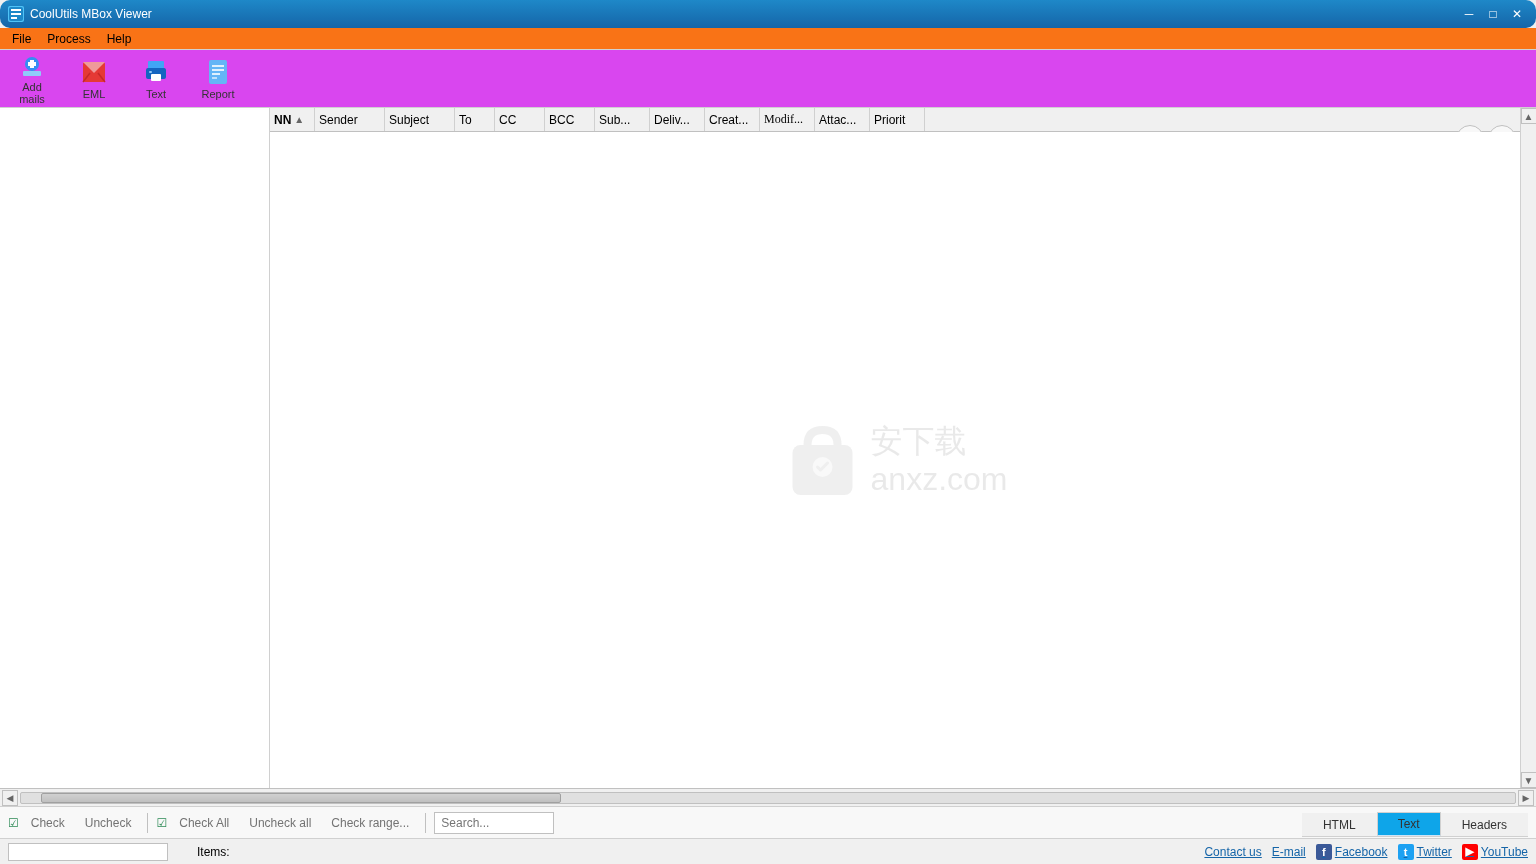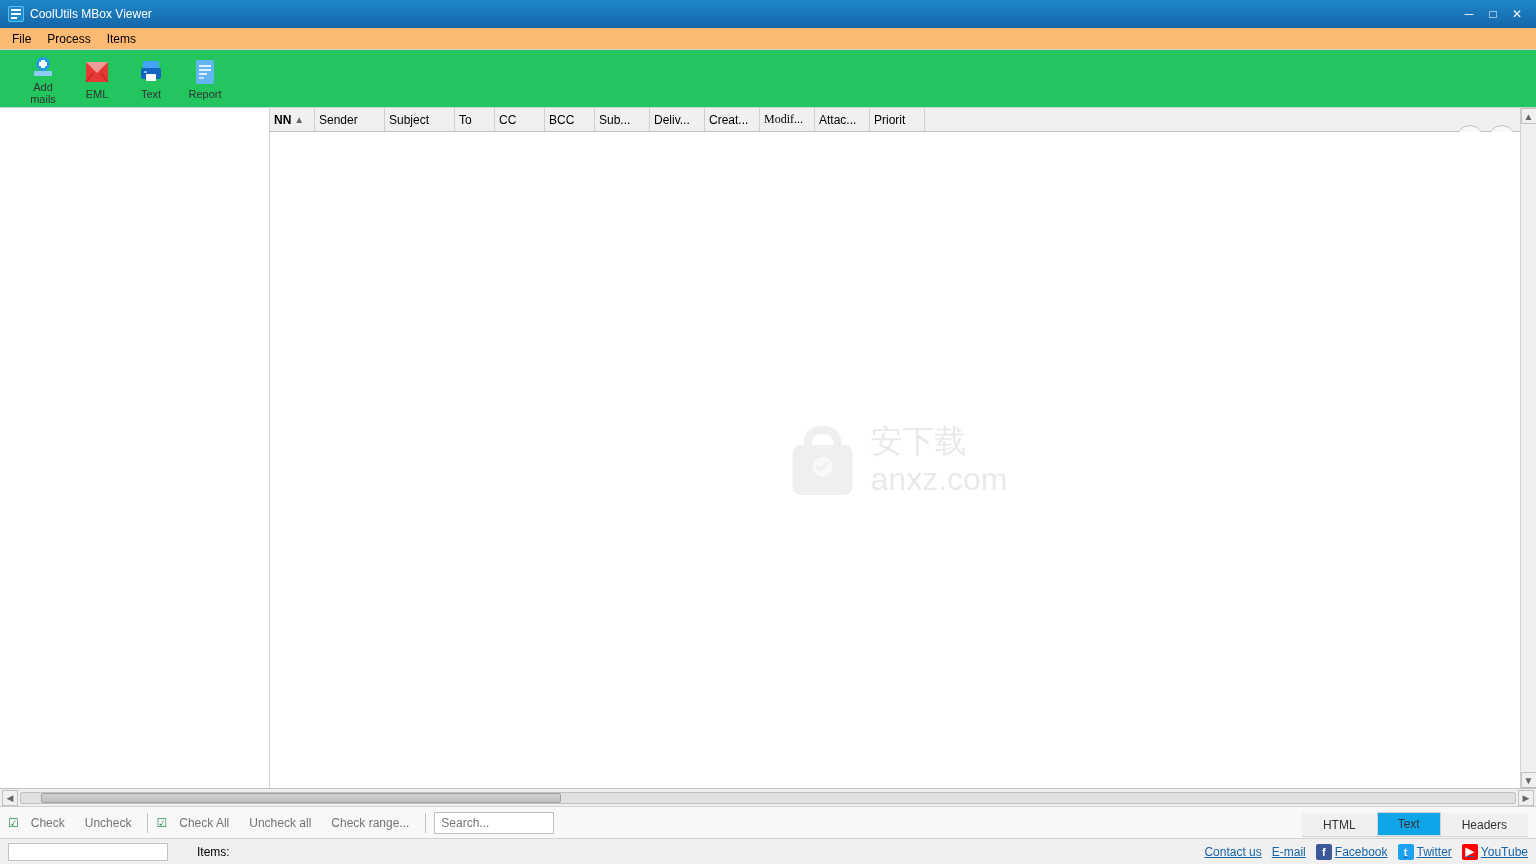--- a/index.html
+++ b/index.html
@@ -17,20 +17,21 @@
     
     .title-bar {
       background: linear-gradient(to bottom, #1e88c8, #1565a8);
       height: 28px;
       display: flex;
       align-items: center;
       padding: 0 8px;
       color: white;
       font-size: 12px;
       user-select: none;
+      border-radius: 10px;
     }
     .title-bar-icon {
       width: 16px;
       height: 16px;
       margin-right: 6px;
       background: #4fc3f7;
       border-radius: 2px;
       display: flex;
       align-items: center;
       justify-content: center;
@@ -54,43 +55,43 @@
       color: white;
       font-size: 12px;
       cursor: pointer;
       display: flex;
       align-items: center;
       justify-content: center;
     }
 
     
     .menu-bar {
-      background: #fdba74;
+      background: #f97316;
       height: 22px;
       display: flex;
       align-items: center;
       padding: 0 4px;
       border-bottom: 1px solid #d0d0d0;
     }
     .menu-item {
       padding: 2px 8px;
       font-size: 12px;
       color: #000;
       cursor: pointer;
     }
 
     
     .toolbar {
-      background: #22c55e;
+      background: #d946ef;
       height: 58px;
       display: flex;
       align-items: center;
-      padding: 4px 16px;
+      padding: 4px 5px;
       border-bottom: 1px solid #d0d0d0;
-      gap: 0;
+      gap: 8px;
     }
     .toolbar-btn {
       display: flex;
       flex-direction: column;
       align-items: center;
       justify-content: center;
       width: 54px;
       height: 50px;
       cursor: pointer;
       border: 1px solid transparent;
@@ -431,21 +432,21 @@
   <div class="title-bar-controls">
     <button class="title-btn">─</button>
     <button class="title-btn">□</button>
     <button class="title-btn close">✕</button>
   </div>
 </div>
 
 <div class="menu-bar">
   <div class="menu-item">File</div>
   <div class="menu-item">Process</div>
-  <div class="menu-item">Items</div>
+  <div class="menu-item">Help</div>
 </div>
 
 <div class="toolbar">
   <button class="toolbar-btn">
     <div class="toolbar-icon">
       <svg width="26" height="26" viewBox="0 0 26 26">
         <circle cx="13" cy="11" r="7" fill="#2196f3" opacity="0.9"></circle>
         <rect x="11" y="7" width="4" height="8" fill="white"></rect>
         <rect x="9" y="9" width="8" height="4" fill="white"></rect>
         <rect x="4" y="18" width="18" height="5" rx="1" fill="#90caf9"></rect>

